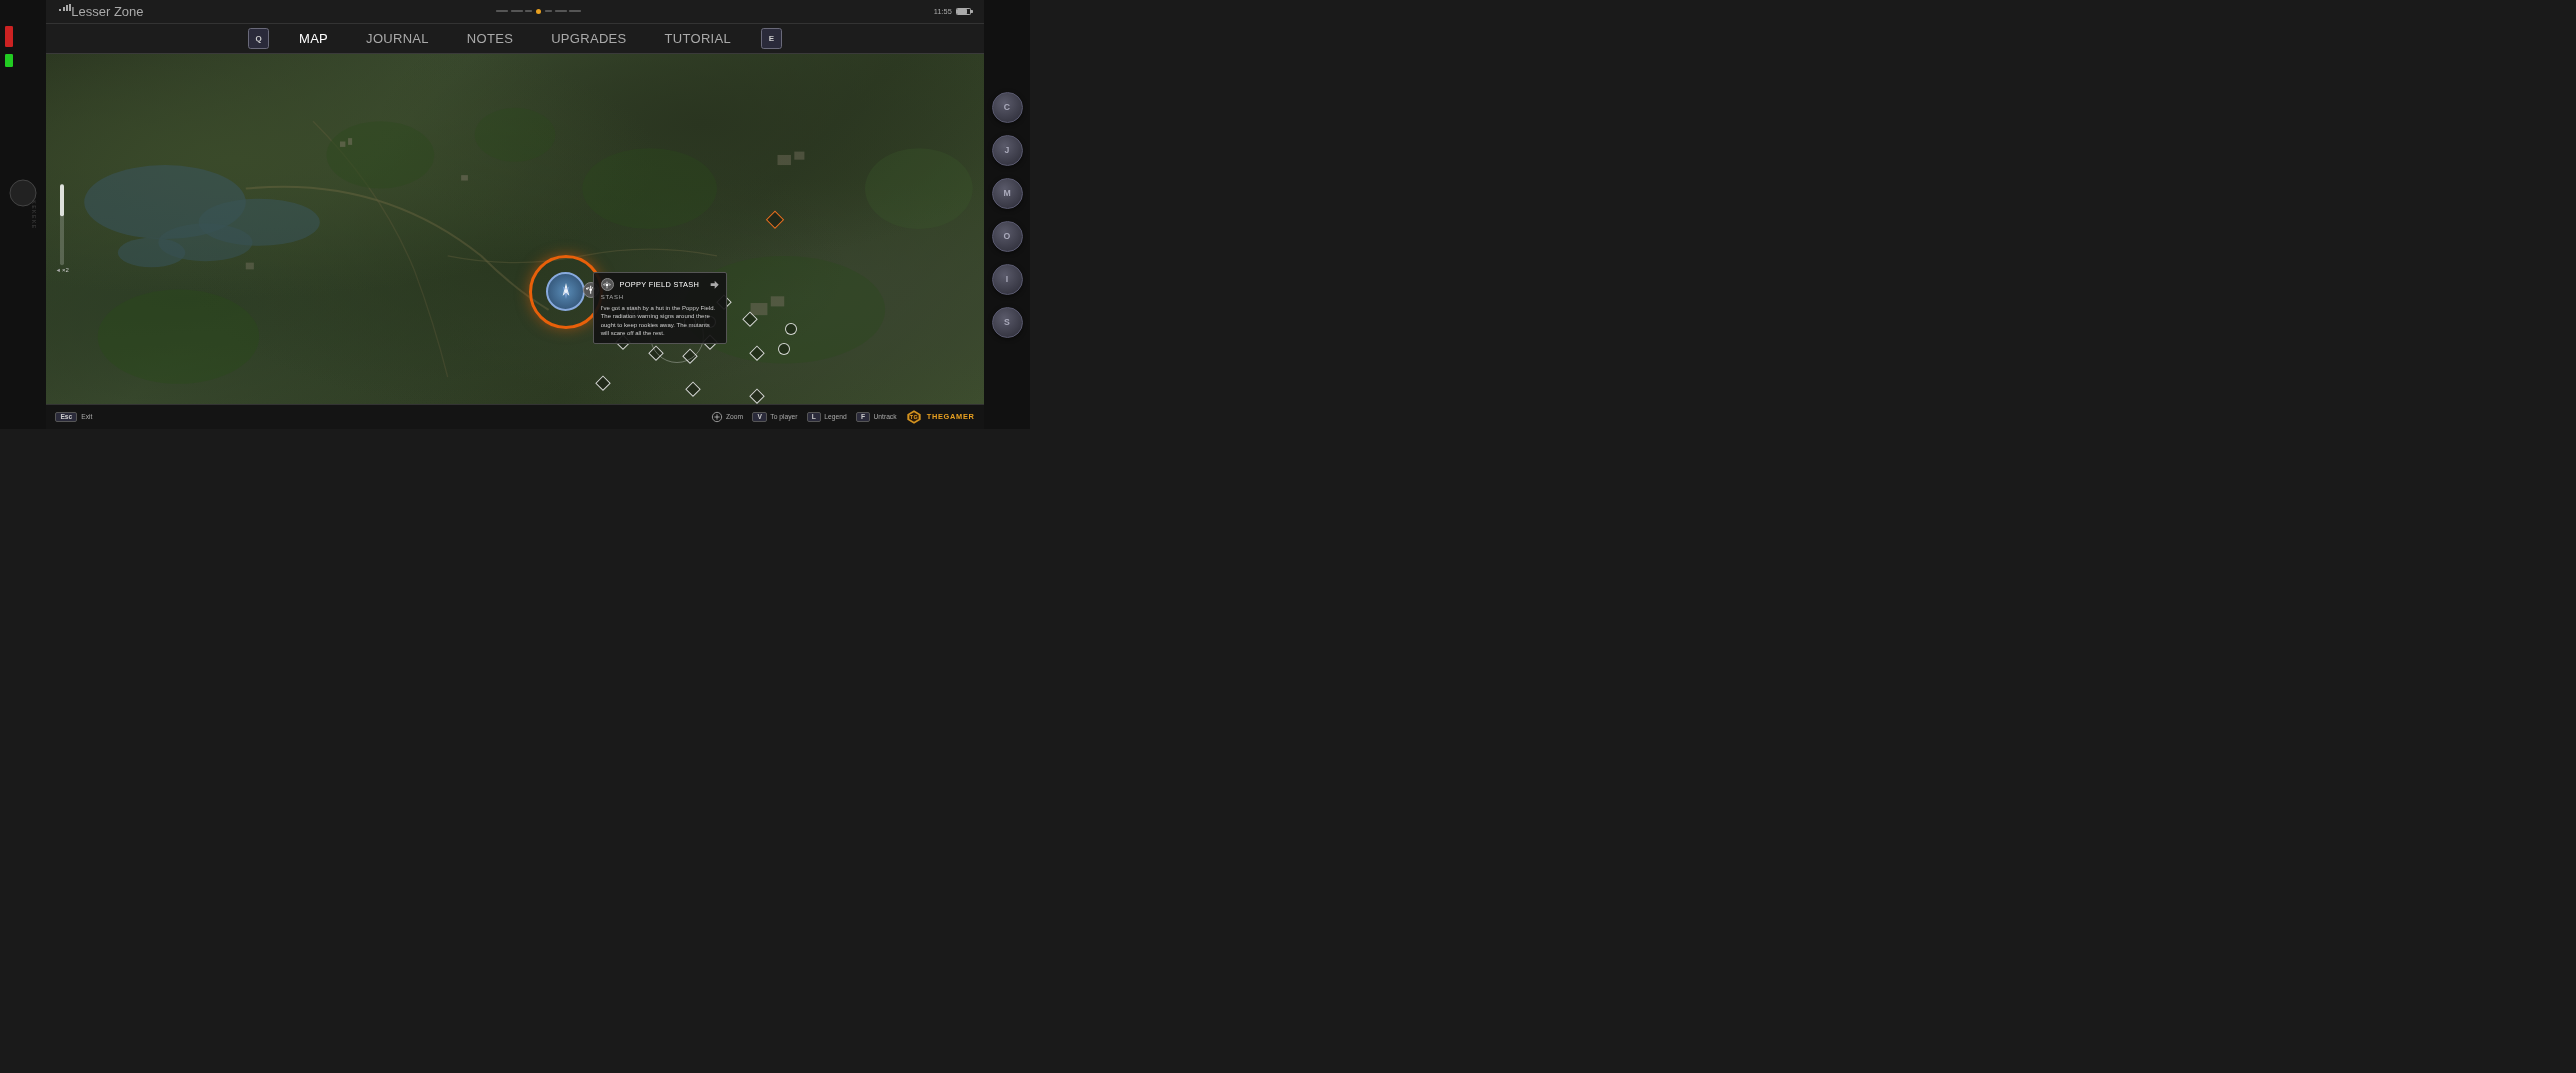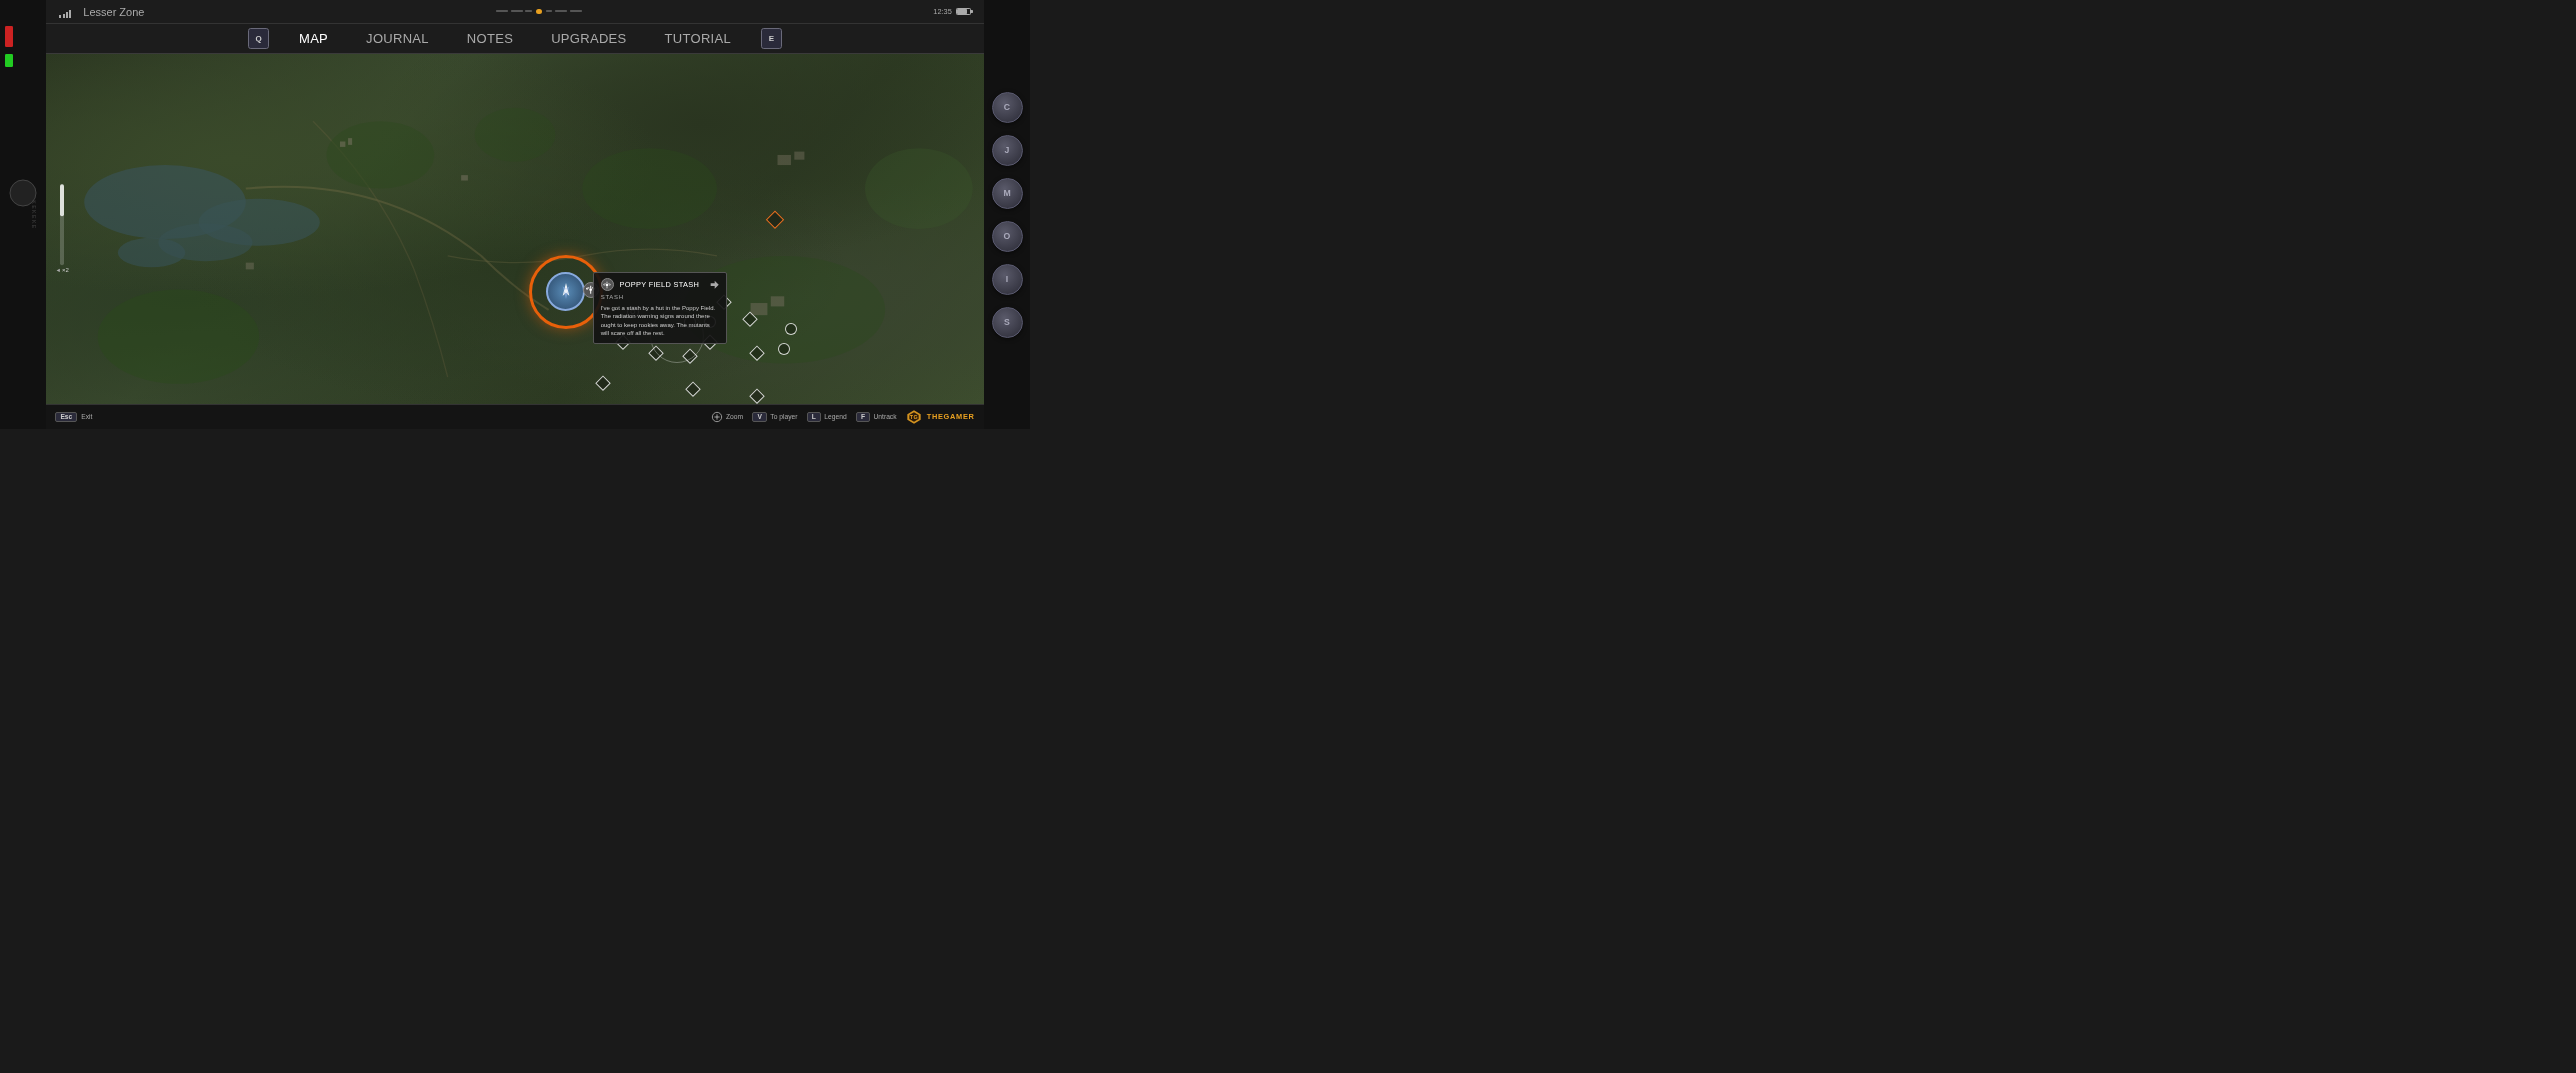--- a/index.html
+++ b/index.html
@@ -100,25 +100,25 @@
       background: #1c1c1c;
       height: 24px;
       display: flex;
       align-items: center;
       justify-content: space-between;
       padding: 0 13.4px;
       border-bottom: 0.7px solid #333;
       flex-shrink: 0;
     }
     .top-bar-left {
-      font-size: 11px;
+      font-size: 13px;
       color: #aaa;
       display: flex;
-      align-items: flex-end;
-      gap: 12px;
+      align-items: flex-start;
+      gap: 0;
     }
     .signal-bars {
       display: flex;
       gap: 1.3px;
       align-items: flex-end;
     }
     .signal-bar {
       width: 2px;
       background: #aaa;
     }
@@ -448,21 +448,21 @@
         <div class="top-bar-line" style="width:6.7px;"></div>
       </div>
       <div class="top-bar-dot"></div>
       <div class="top-bar-lines">
         <div class="top-bar-line" style="width:6.7px;"></div>
         <div class="top-bar-line"></div>
         <div class="top-bar-line"></div>
       </div>
     </div>
     <div class="top-bar-right">
-      <span>12:35</span>
+      <span>11:55</span>
       <div class="battery-icon">
         <div class="battery-fill"></div>
       </div>
     </div>
   </div>
 
   <div class="nav-tabs">
     <div class="nav-key-btn">Q</div>
     <div class="nav-tab" style="color:#fff;">
       <span>Map</span>

